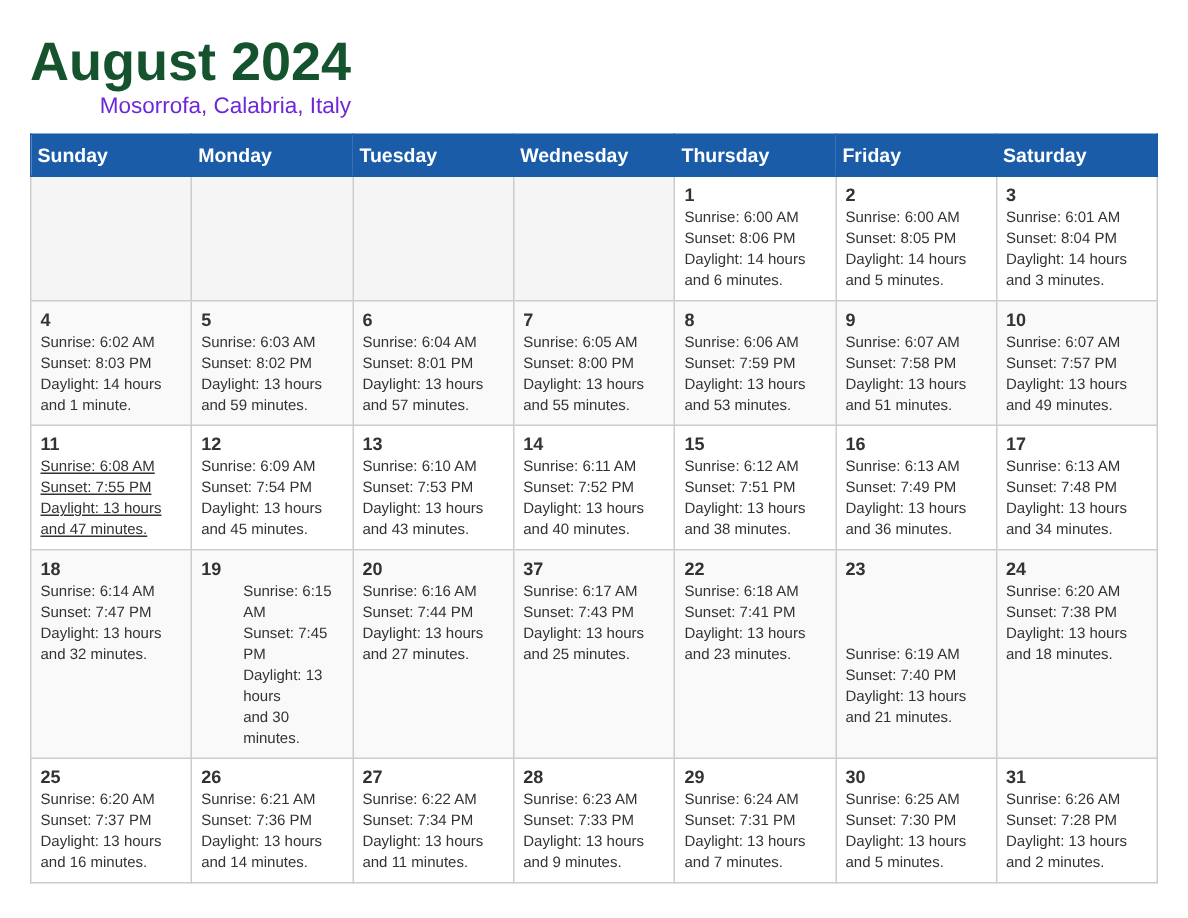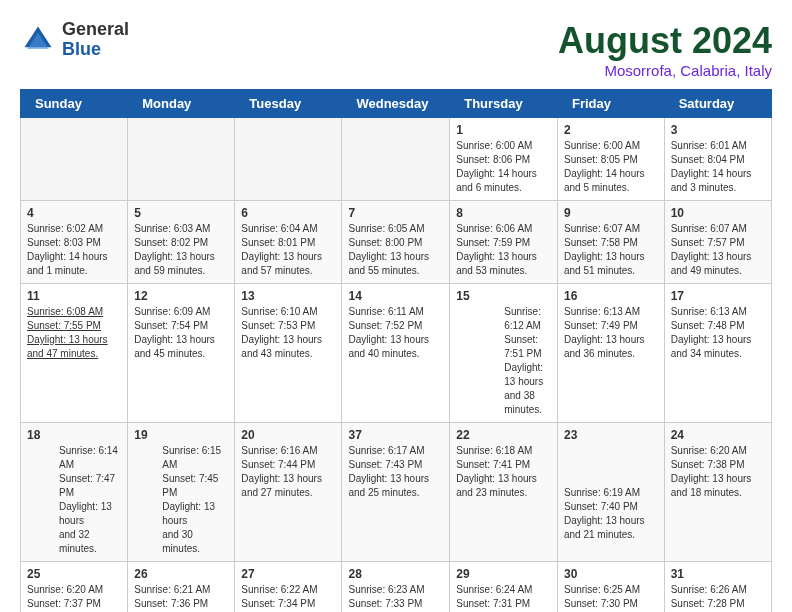--- a/index.html
+++ b/index.html
@@ -45,21 +45,21 @@
       color: #6d28d9;
     }
     .calendar {
       width: 100%;
       border-collapse: collapse;
     }
     .calendar th {
       background-color: #1a5ca8;
       color: #fff;
       text-align: left;
-      padding: 6px 14px;
+      padding: 6px 4px;
       font-size: 13px;
       font-weight: bold;
       border: 1px solid #1a5ca8;
     }
     .calendar td {
       border: 1px solid #ccc;
       vertical-align: top;
       padding: 5px 6px;
       font-size: 10.5px;
       color: #333;
@@ -81,30 +81,20 @@
       color: #333;
     }
     .calendar tr:nth-child(even) td:not(.empty) {
       background: #f9f9f9;
     }
   </style>
 </head>
 <body>
 
 <div class="header">
-  <div class="logo">
-    <svg class="logo-icon" viewBox="0 0 40 40">
-      <polygon points="20,5 35,28 5,28" fill="#1a5ca8"></polygon>
-      <polygon points="20,12 32,30 8,30" fill="#4a90d9" opacity="0.6"></polygon>
-    </svg>
-    <div class="logo-text">
-      <span class="general">General</span><br>
-      <span class="blue">Blue</span>
-    </div>
-  </div>
   <div class="title-block">
     <div class="month-title">August 2024</div>
     <div class="location">Mosorrofa, Calabria, Italy</div>
   </div>
 </div>
 
 <table class="calendar">
   <thead>
     <tr>
     <th>Sunday</th>
@@ -219,21 +209,21 @@
         </td>
         <td>
           <div class="day-number">14</div>
           <div class="day-detail" style="white-space: pre-line;">Sunrise: 6:11 AM
 Sunset: 7:52 PM
 Daylight: 13 hours
 and 40 minutes.</div>
         </td>
         <td>
           <div class="day-number">15</div>
-          <div class="day-detail" style="white-space: pre-line; margin-left: 48px;">Sunrise: 6:12 AM
+          <div class="day-detail" style="white-space: pre-line;">Sunrise: 6:12 AM
 Sunset: 7:51 PM
 Daylight: 13 hours
 and 38 minutes.</div>
         </td>
         <td>
           <div class="day-number">16</div>
           <div class="day-detail" style="white-space: pre-line;">Sunrise: 6:13 AM
 Sunset: 7:49 PM
 Daylight: 13 hours
 and 36 minutes.</div>
@@ -242,21 +232,21 @@
           <div class="day-number">17</div>
           <div class="day-detail" style="white-space: pre-line;">Sunrise: 6:13 AM
 Sunset: 7:48 PM
 Daylight: 13 hours
 and 34 minutes.</div>
         </td>
       </tr>
       <tr>
         <td>
           <div class="day-number">18</div>
-          <div class="day-detail" style="white-space: pre-line; margin-left: 32px;">Sunrise: 6:14 AM
+          <div class="day-detail" style="white-space: pre-line;">Sunrise: 6:14 AM
 Sunset: 7:47 PM
 Daylight: 13 hours
 and 32 minutes.</div>
         </td>
         <td>
           <div class="day-number">19</div>
           <div class="day-detail" style="white-space: pre-line; margin-left: 28px;">Sunrise: 6:15 AM
 Sunset: 7:45 PM
 Daylight: 13 hours
 and 30 minutes.</div>

